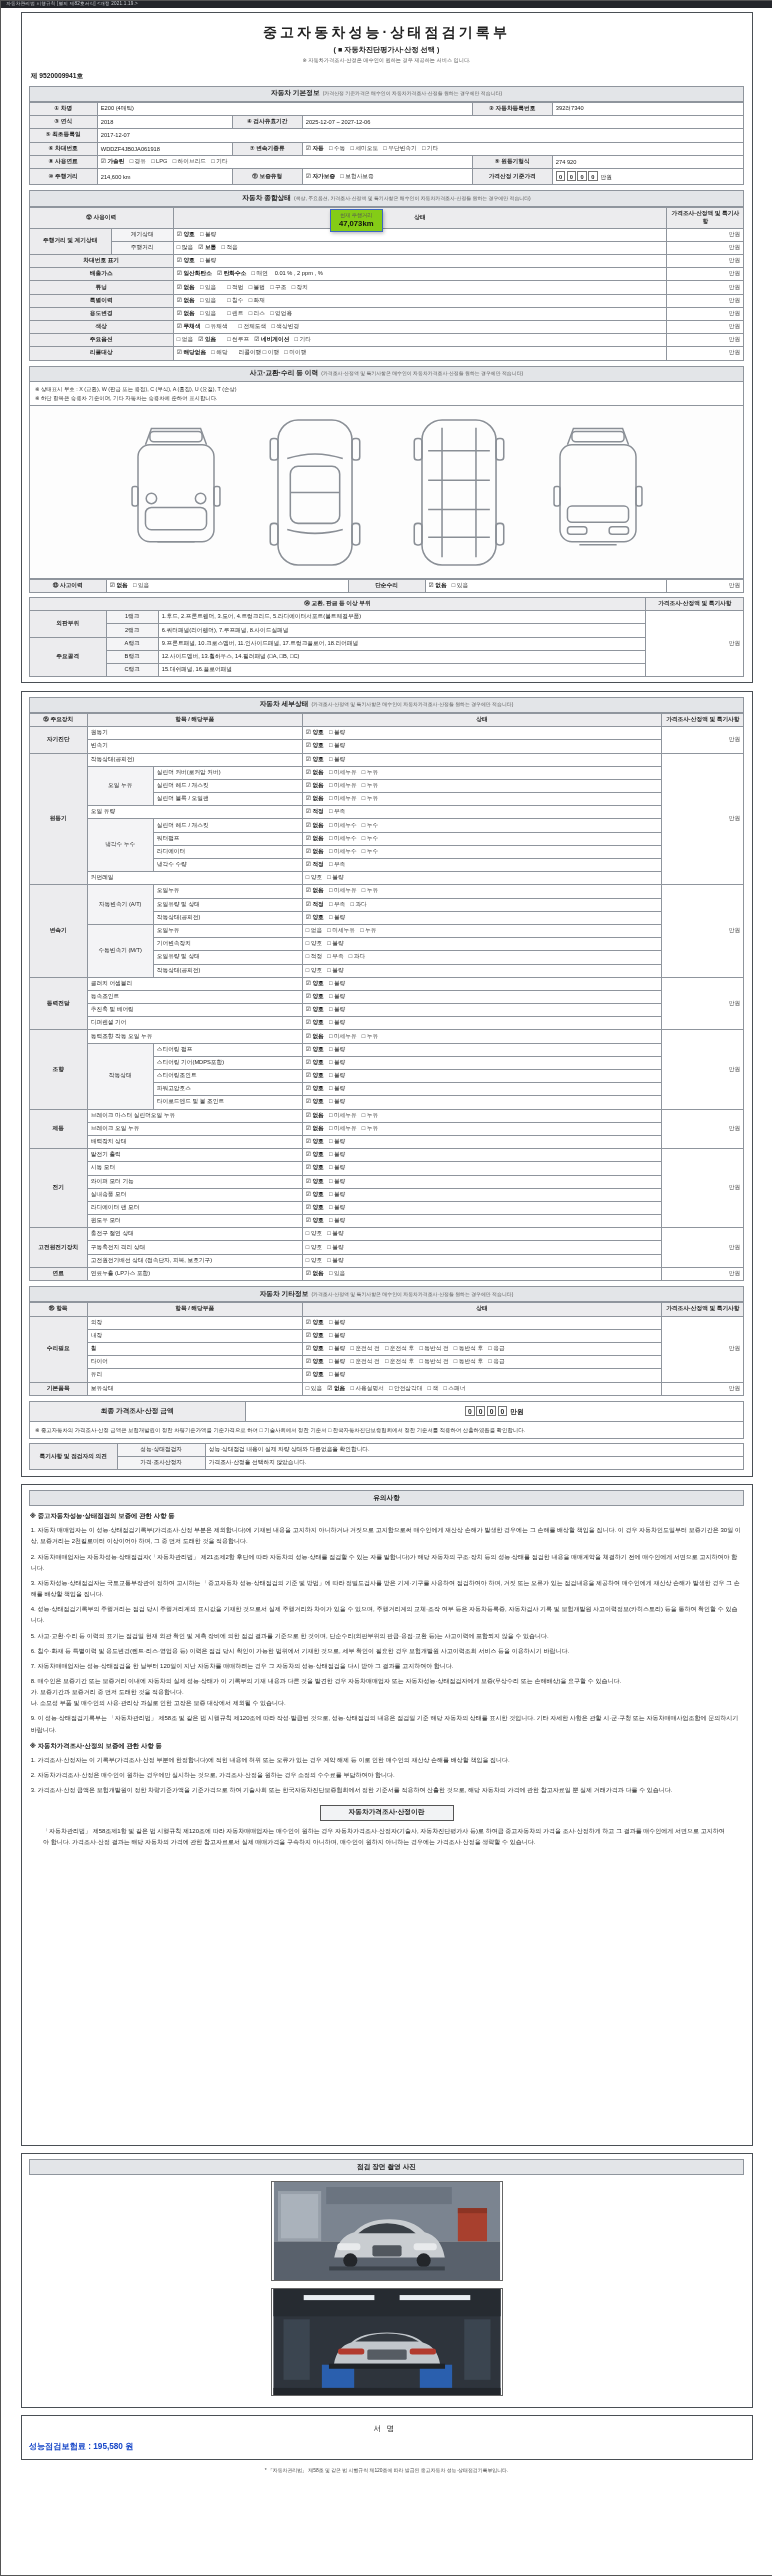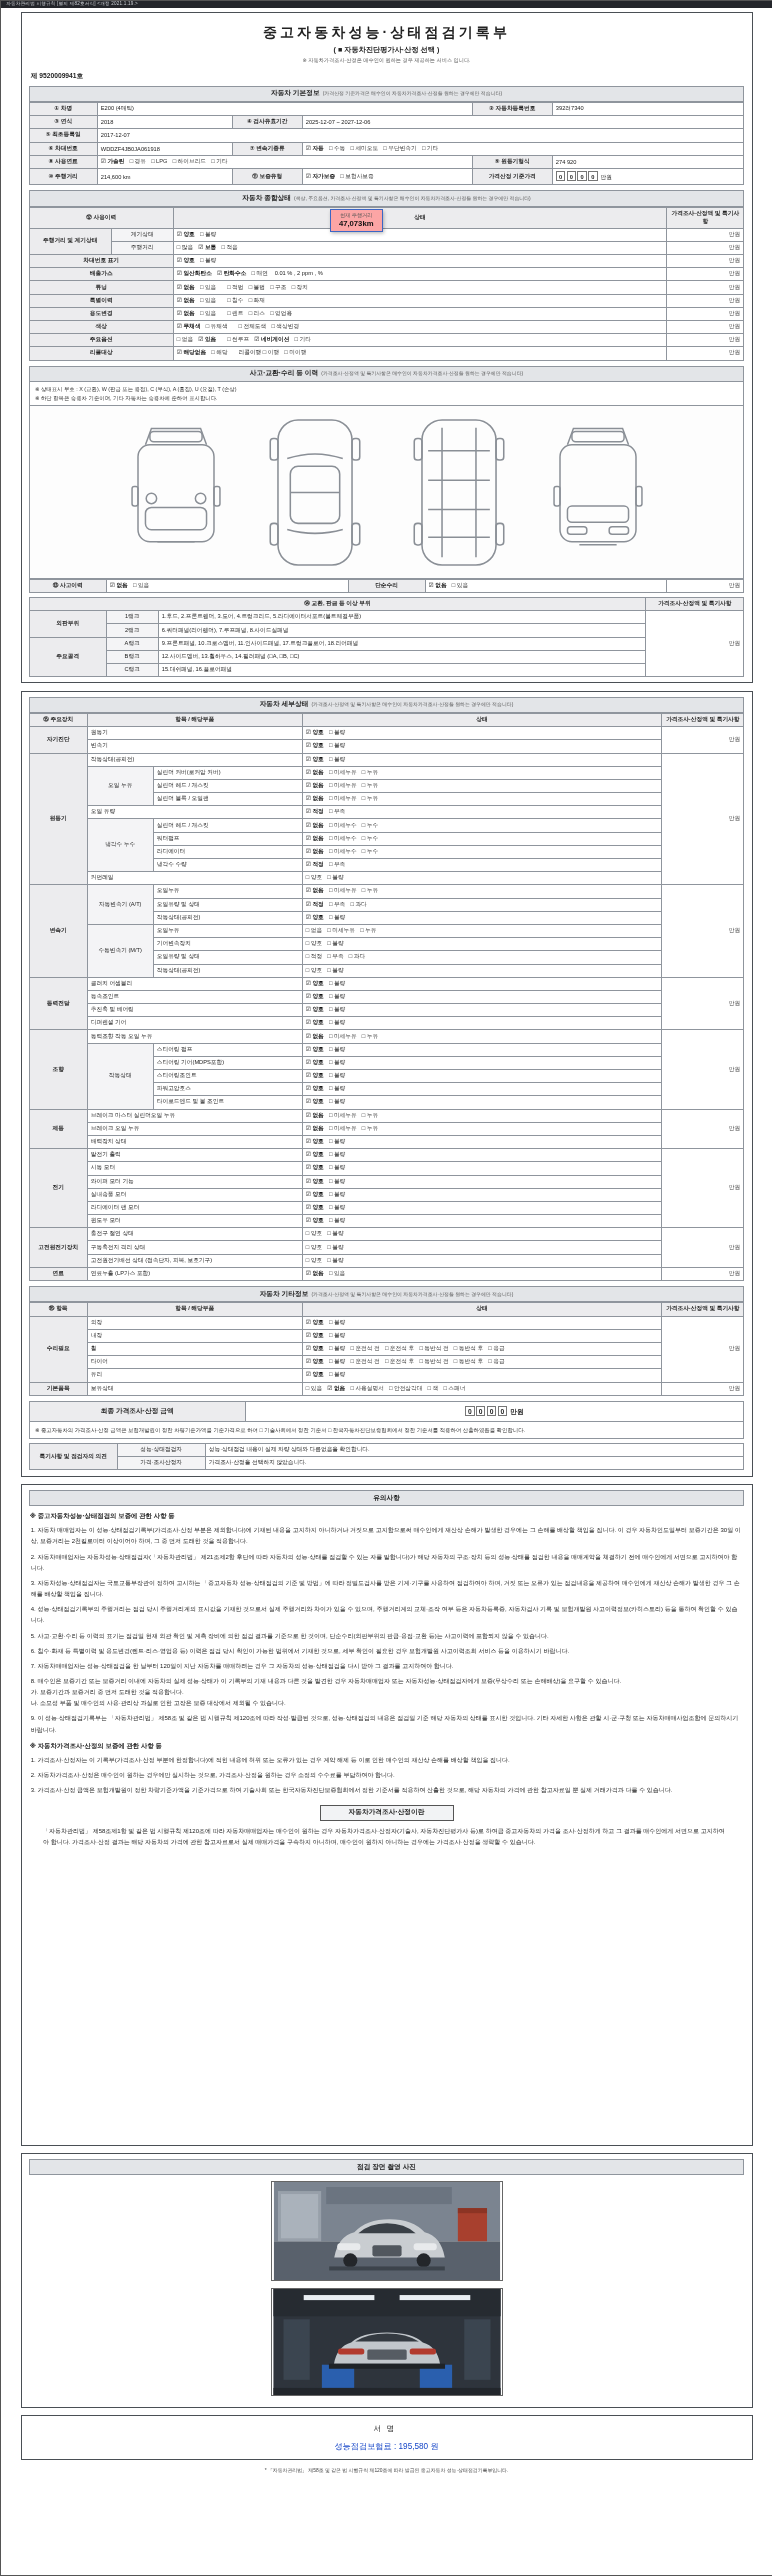--- a/index.html
+++ b/index.html
@@ -21,40 +21,40 @@
   td.lbl{background:#ececee;text-align:center;font-weight:bold}
   td.lbl2{background:#f4f4f6;text-align:center}
   td.val{background:#fff;text-align:left}
   td.price,td.pcell{text-align:right;color:#444;background:#fff}
   .opt{margin-right:5.2px;white-space:nowrap;display:inline-block}
   .cb{margin-right:1.5px}
   .opt.on .cb,.opt.on .ol{font-weight:bold;color:#111}
   .opt .ol{color:#333}
   .digit{display:inline-block;width:9.3px;height:10.3px;border:0.5px solid #777;text-align:center;line-height:10.3px;margin-right:1.5px;background:#fff;font-weight:bold}
   .overall-wrap{position:relative}
-  .odo-box{position:absolute;left:301px;top:2.1px;background:#fca5a5;border:1px solid #3c66c4;box-shadow:1px 1.5px 3.6px rgba(0,0,0,.28);padding:2.6px 8.2px;z-index:5;text-align:center}
+  .odo-box{position:absolute;left:301px;top:2.1px;background:#84cc16;border:1px solid #3c66c4;box-shadow:1px 1.5px 3.6px rgba(0,0,0,.28);padding:2.6px 8.2px;z-index:5;text-align:center}
   .odo-box .ol1{font-size:5.2px;color:#555}
   .odo-box .ol2{font-size:7.7px;font-weight:bold;color:#111}
   .acc-legend{border:0.5px solid #8f959d;border-top:none;padding:3.1px 5.2px;font-size:5.4px;color:#333;line-height:1.6}
   .diagram-row{display:flex;justify-content:center;align-items:center;gap:36px;border:0.5px solid #8f959d;border-top:none;padding:8.2px 0;background:#fdfdfd}
   .gcell{background:#ececee;text-align:center;font-weight:bold}
   .subcell{background:#f4f4f6;text-align:center}
   .ncell{background:#fff;padding-left:5.2px}
   .stcell{background:#fff}
   .final-row td{font-size:6.7px;padding:4.1px}
   .fp-lbl{font-size:6.7px!important}
   .basis{font-size:5.4px;color:#333;border:0.5px solid #8f959d;border-top:none;padding:3.6px 5.2px;line-height:1.6}
   .nsec-title{font-size:6.4px;font-weight:bold;margin:6.2px 1px 4.1px}
   .nitem{font-size:6px;line-height:1.85;margin:0 2.1px 4.1px;white-space:pre-line;color:#222}
   .law-box{margin:8.2px auto 2.1px;width:96%}
   .law-box-title{display:block;width:134px;margin:0 auto 5.2px;border:0.8px solid #555;text-align:center;font-weight:bold;font-size:6.7px;padding:2.6px 0;background:#f2f3f5}
   .law-box-text{font-size:6px;line-height:1.85;color:#222}
   .photo{display:block;margin:6.2px auto;border:0.5px solid #666}
   .sign-title{text-align:center;font-size:7.7px;font-weight:normal;letter-spacing:5.2px;padding:2.1px 0}
-  .fee{text-align:center;font-size:8.2px;font-weight:normal;color:#1646c8;padding:5.2px 0 2.1px}
+  .fee{font-size:8.2px;font-weight:bold;color:#1646c8;padding:5.2px 0 2.1px}
   .footnote{text-align:center;font-size:4.9px;color:#444;margin-top:1px}
 </style>
 </head>
 <body>
 
 <div class="topstrip"><span>자동차관리법 시행규칙 [별지 제82호서식] &lt;개정 2021.1.19.&gt;</span></div>
 
 <div class="sheet">
 
   <div class="box">

